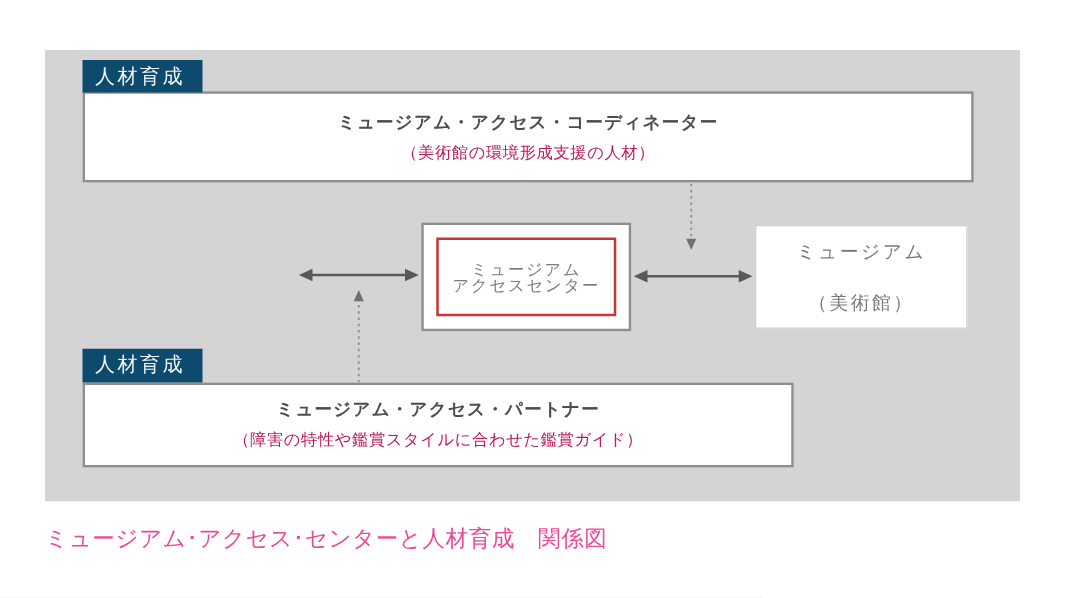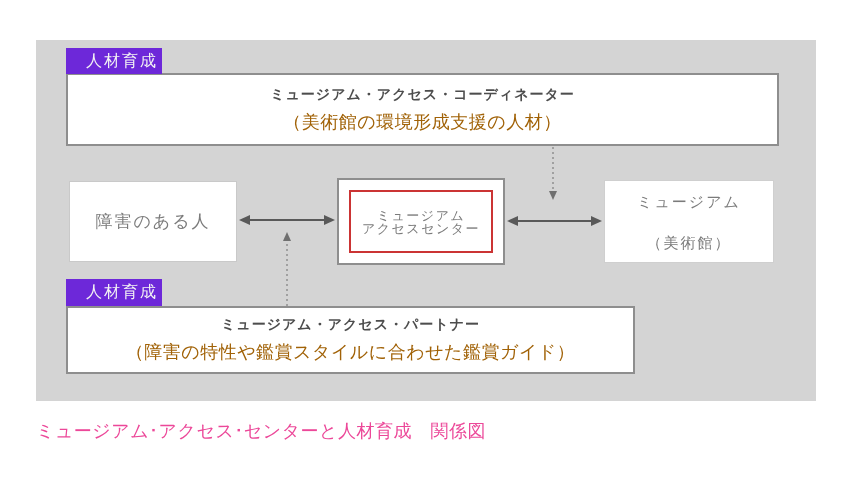--- a/index.html
+++ b/index.html
@@ -11,44 +11,44 @@
   }
   .panel {
     position: absolute;
     left: 36px; top: 40px;
     width: 780px; height: 361px;
     background: #d4d4d4;
   }
   .tag {
     position: absolute;
     width: 96px; height: 26px;
-    background: #6d28d9;
+    background: #0c4a6e;
     color: #f4f4f4;
     font-size: 16px;
     letter-spacing: 2px;
     display: flex; align-items: center;
-    padding-left: 20px;
+    padding-left: 10px;
     z-index: 3;
   }
   .tag-top { left: 30px; top: 8px; }
   .tag-bottom { left: 30px; top: 239px; height: 27px; }
   .wide-box {
     position: absolute;
     background: #ffffff;
     border: 2px solid #8e8e8e;
     display: flex; flex-direction: column;
     align-items: center; justify-content: center;
     z-index: 2;
   }
   .wide-box .title {
     font-size: 14px; font-weight: bold;
     color: #4d4d4d; letter-spacing: 1px;
   }
   .wide-box .subtitle {
-    font-size: 18px; color: #a16207;
+    font-size: 13px; color: #be185d;
     letter-spacing: 0.5px; margin-top: 6px;
   }
   .coordinator-box { left: 30px; top: 33px; width: 713px; height: 73px; }
   .partner-box { left: 30px; top: 266px; width: 569px; height: 68px; }
   .node {
     position: absolute;
     background: #ffffff;
     display: flex; flex-direction: column;
     align-items: center; justify-content: center;
     color: #7b7b7b;
@@ -122,23 +122,20 @@
       <line x1="517" y1="107" x2="517" y2="152" stroke-width="1.5" stroke-dasharray="2 3"></line>
       <polygon points="517,160 513,151 521,151" stroke="none"></polygon>
     </g>
 
     <g stroke="#8f8f8f" fill="#6f6f6f">
       <line x1="251" y1="266" x2="251" y2="200" stroke-width="1.5" stroke-dasharray="2 3"></line>
       <polygon points="251,192 247,201 255,201" stroke="none"></polygon>
     </g>
   </svg>
 
-  <div class="node node-people">
-    <span>障害のある人</span>
-  </div>
 
   <div class="node node-center">
     <div class="red-frame">
       <span class="line">ミュージアム</span>
       <span class="line">アクセスセンター</span>
     </div>
   </div>
 
   <div class="node node-museum">
     <span class="line">ミュージアム</span>

